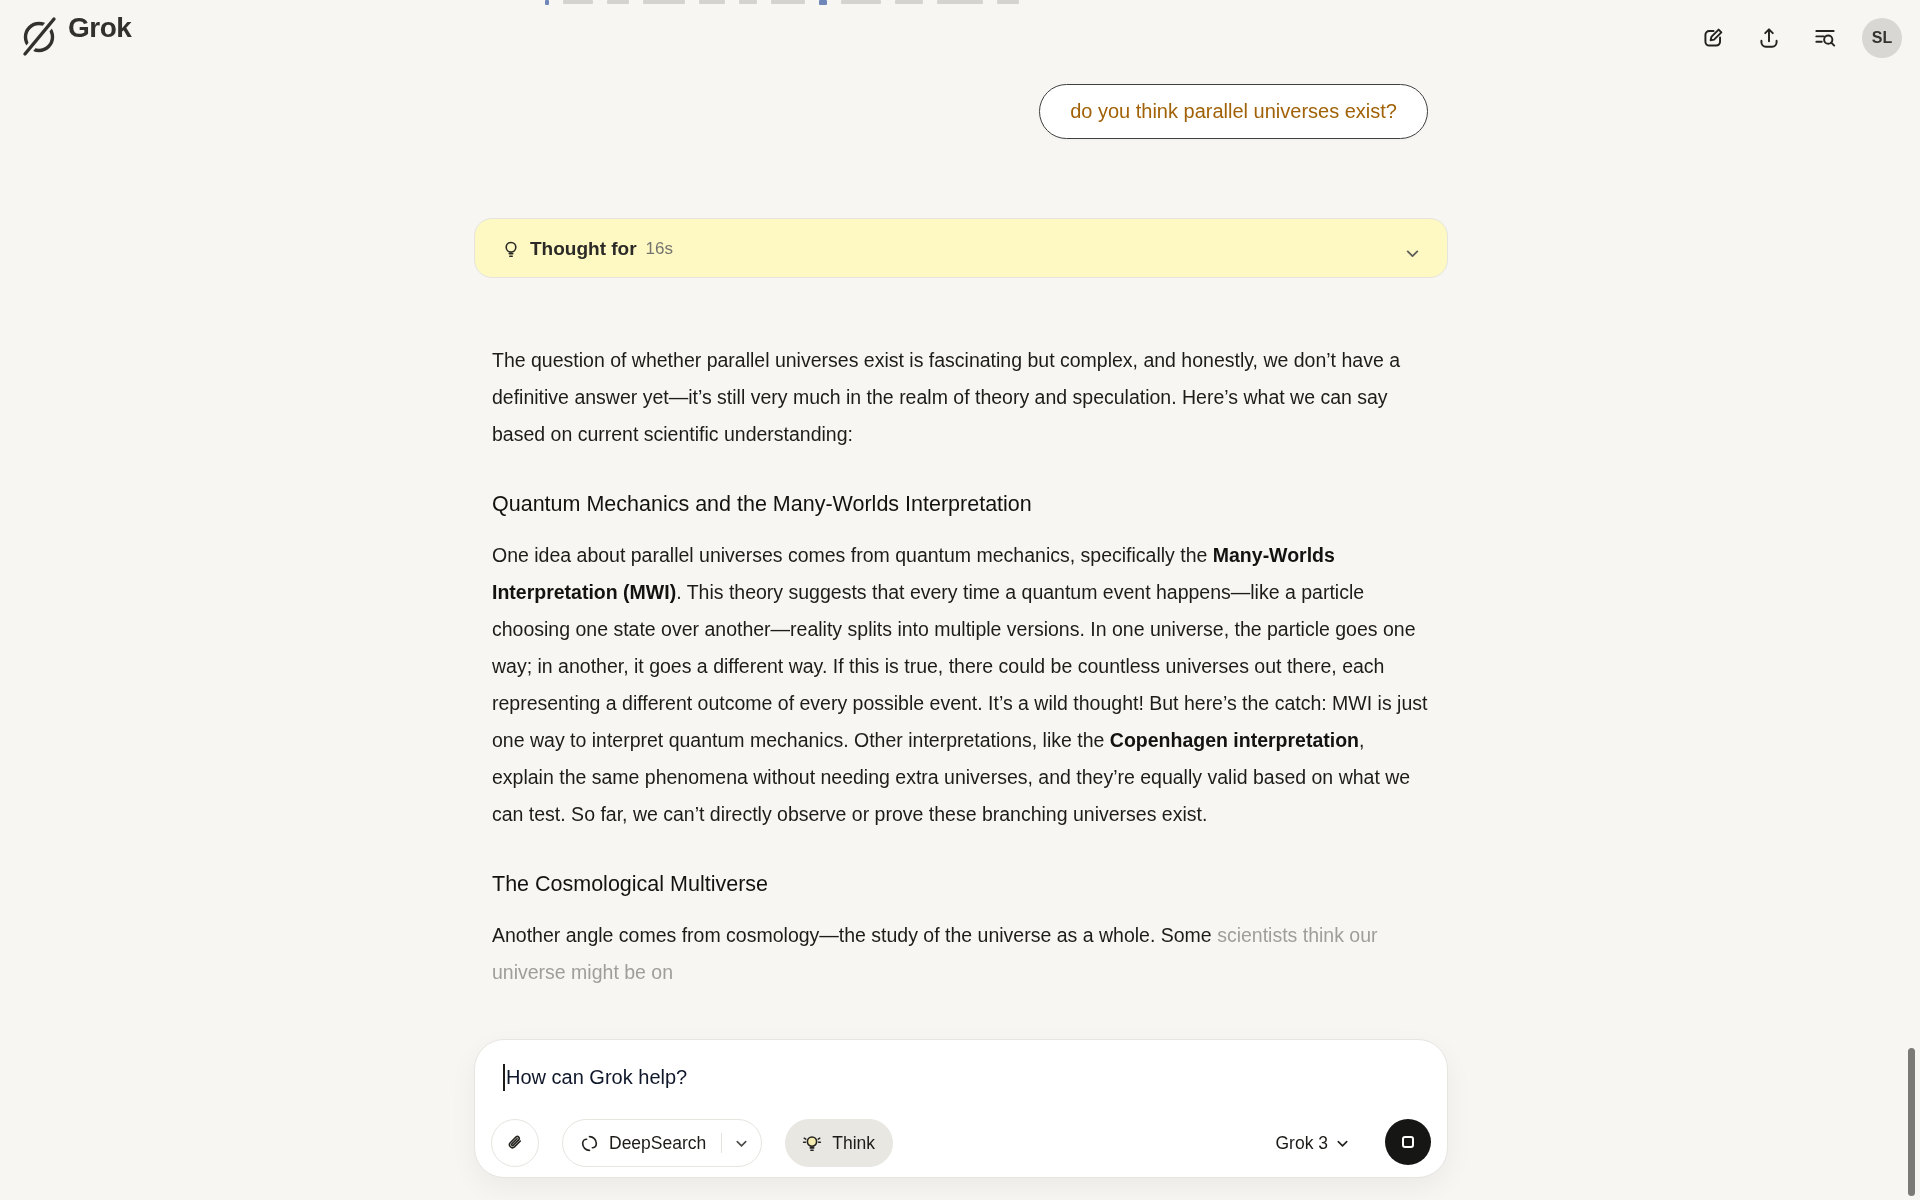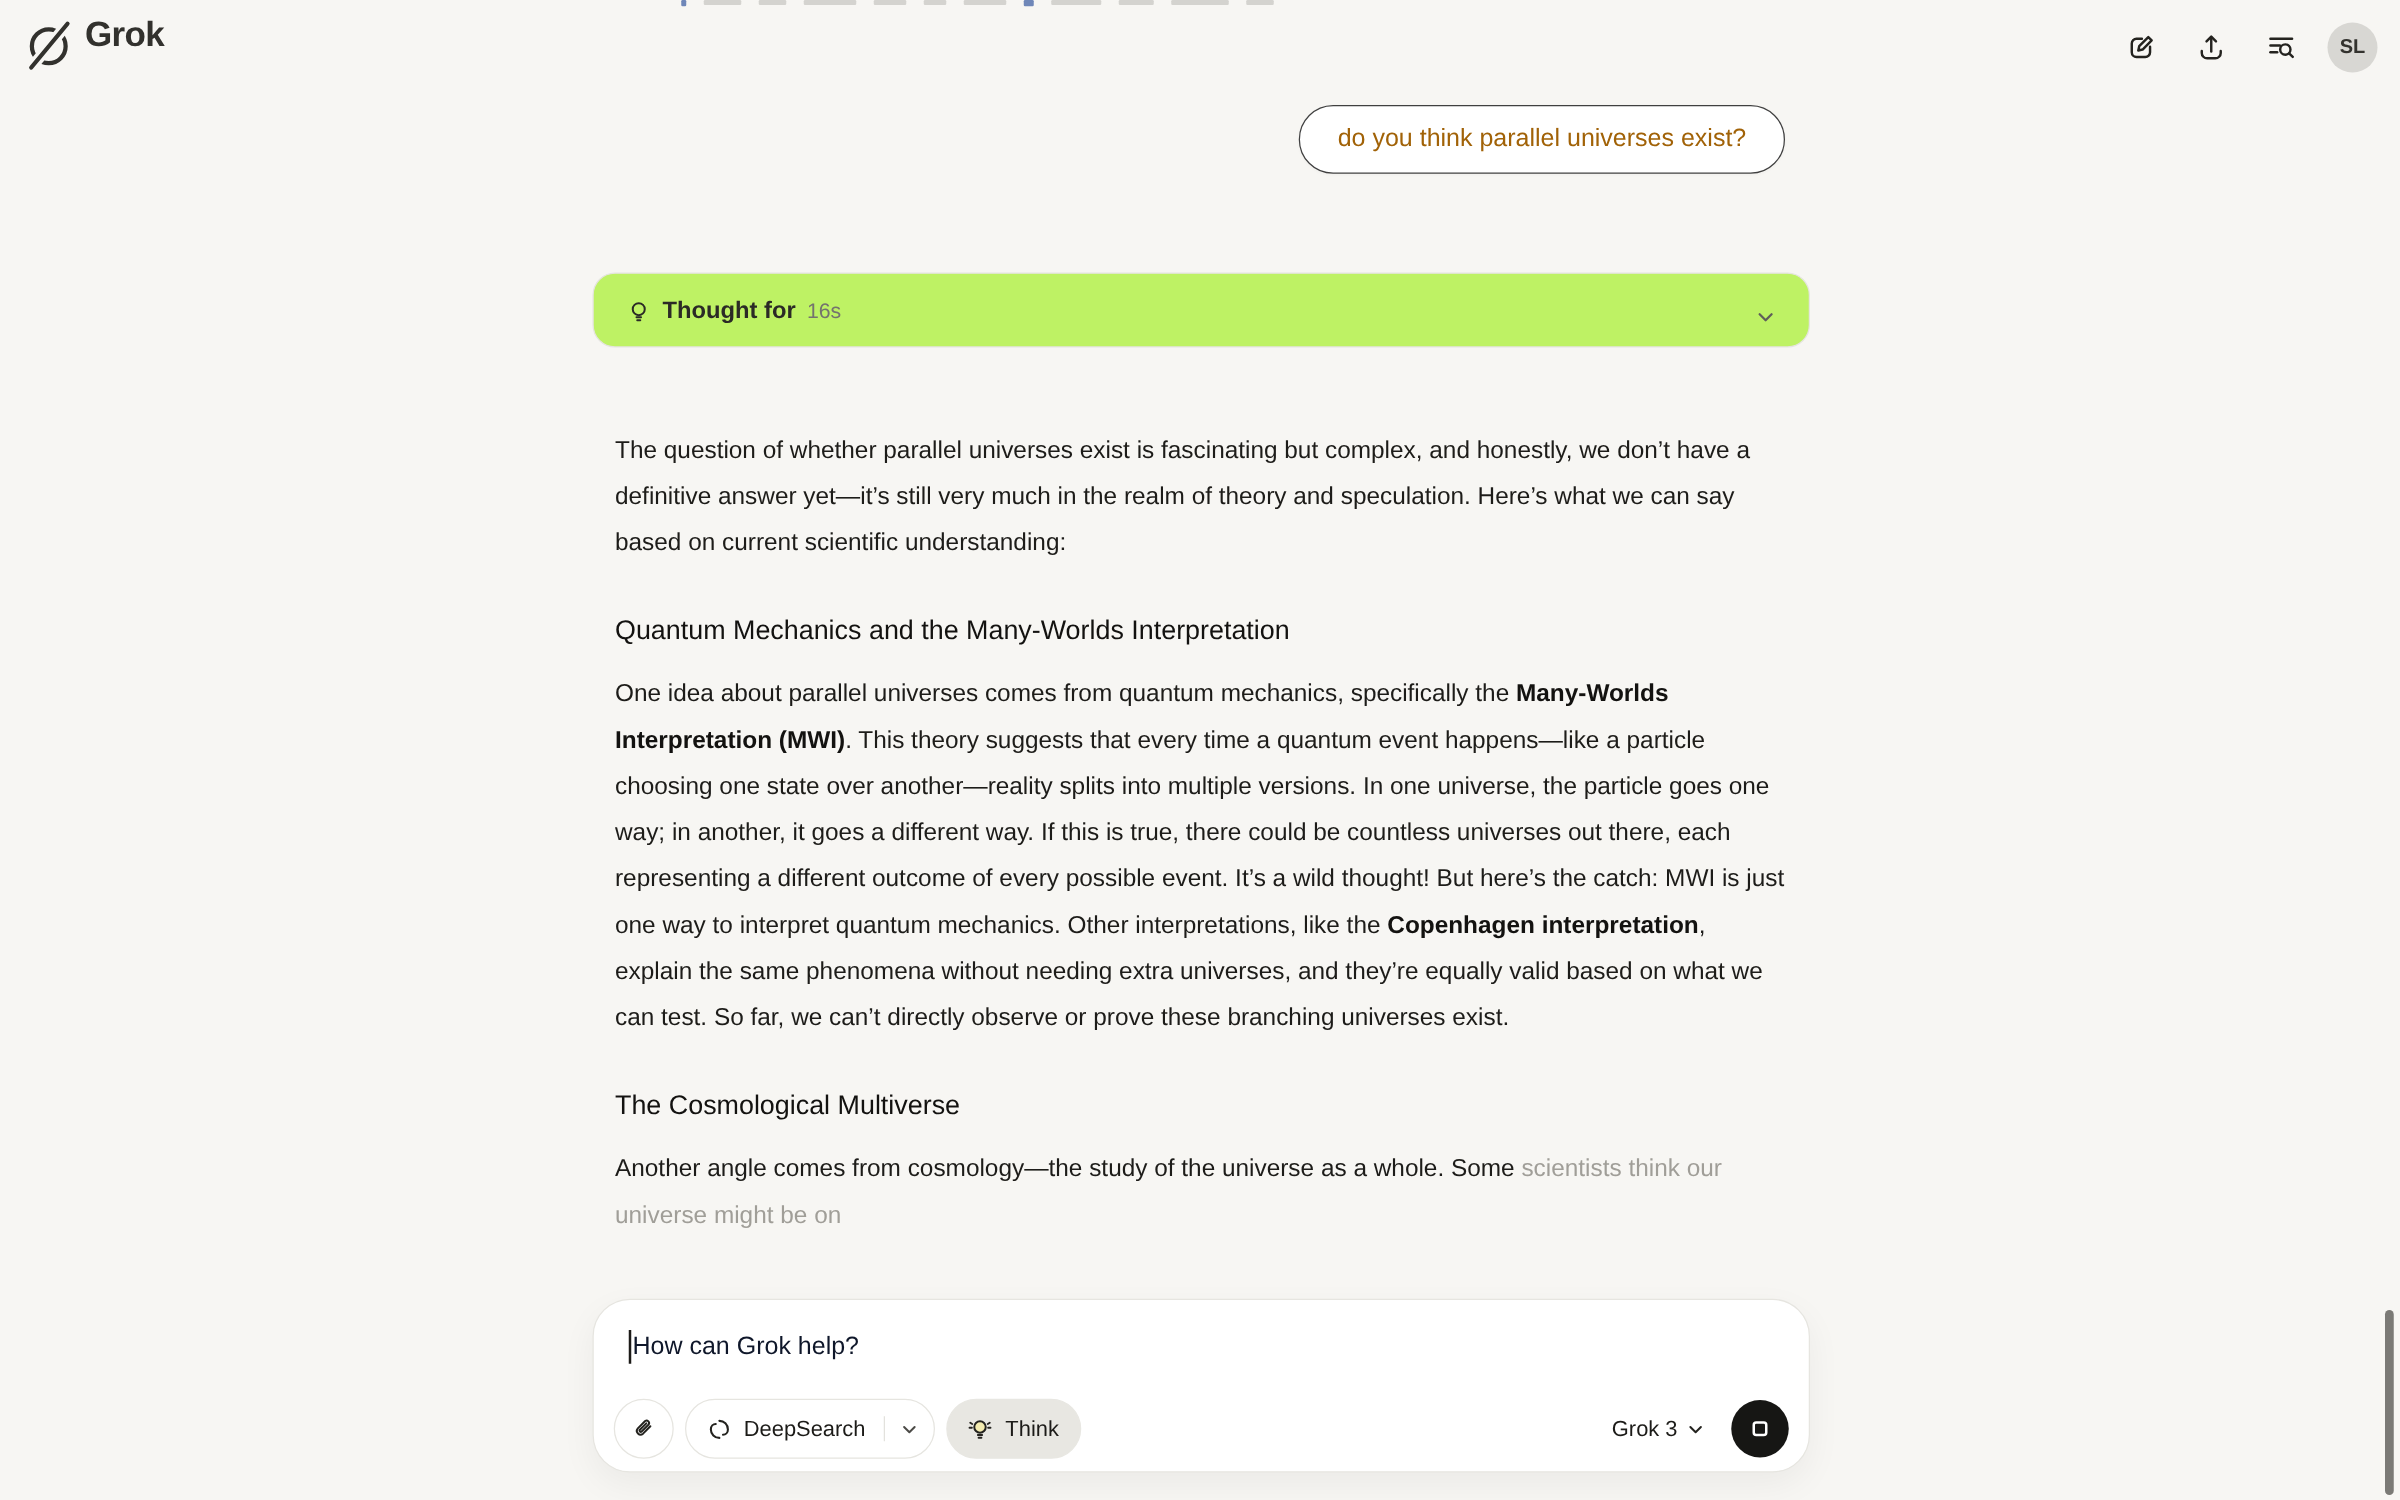--- a/index.html
+++ b/index.html
@@ -43,21 +43,21 @@
     position:absolute; top:84px; right:492px;
     background:#ffffff; border:1px solid #404040;
     border-radius:28px; padding:15px 30px;
     font-size:20px; color:#a16207;
     box-shadow:0 1px 3px rgba(0,0,0,0.03);
   }
 
   
   .thought-panel {
     position:absolute; left:474px; top:218px; width:974px;
-    background:#bef264; border:1px solid #e5e4df; border-radius:18px;
+    background:#fef9c3; border:1px solid #e5e4df; border-radius:18px;
     padding:19px 26px 17px; cursor:pointer;
   }
   .thought-title-row { display:flex; align-items:center; gap:9px; }
   .thought-title { font-size:19px; font-weight:600; color:#2b2a26; }
   .thought-duration { font-size:17px; color:#74736e; }
   .thought-sub { margin-top:7px; font-size:17px; color:#6b6a65; }
   .thought-chevron { position:absolute; right:26px; top:26px; }
 
   
   .content { position:absolute; left:492px; top:342px; width:937px;
@@ -70,21 +70,21 @@
   
   .composer {
     position:absolute; left:474px; top:1039px; width:974px; height:139px;
     background:#ffffff; border:1px solid #e6e5e0; border-radius:30px;
     box-shadow:0 10px 28px rgba(0,0,0,0.05);
   }
   .composer-input { position:absolute; left:28px; top:24px; right:28px; display:flex; align-items:center; cursor:text; }
   .caret { width:2px; height:27px; background:#1c1b18; margin-right:1px; }
   .placeholder { font-size:20px; color:#0f172a; }
   .composer-row { position:absolute; left:16px; right:16px; bottom:10px; height:48px;
-                  display:flex; align-items:center; gap:9px; }
+                  display:flex; gap:23px; }
   .attach-btn { width:48px; height:48px; border-radius:50%; background:#fff; border:1px solid #e6e5e0;
                 display:flex; align-items:center; justify-content:center; cursor:pointer; }
   .pill { height:48px; border-radius:24px; display:flex; align-items:center; cursor:pointer;
           font-size:17.5px; font-weight:500; color:#1c1b18; }
   .pill-deepsearch { background:#fff; border:1px solid #e6e5e0; padding:0 12px 0 16px; gap:9px; }
   .pill-deepsearch .divider { width:1px; height:20px; background:#e3e2dd; margin:0 3px 0 6px; }
   .pill-think { background:#e8e7e2; border:1px solid #e8e7e2; padding:0 17px 0 14px; gap:8px; }
   .row-spacer { flex:1; }
   .model-select { display:flex; align-items:center; gap:7px; font-size:17.5px; font-weight:500;
                   color:#1c1b18; cursor:pointer; margin-right:12px; }

